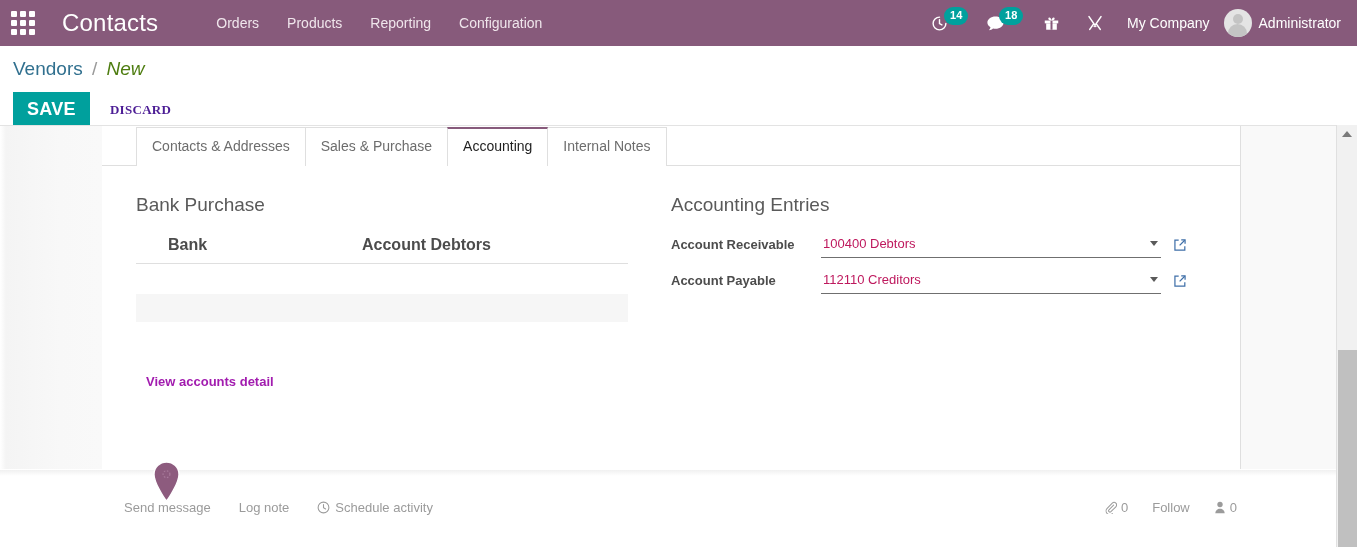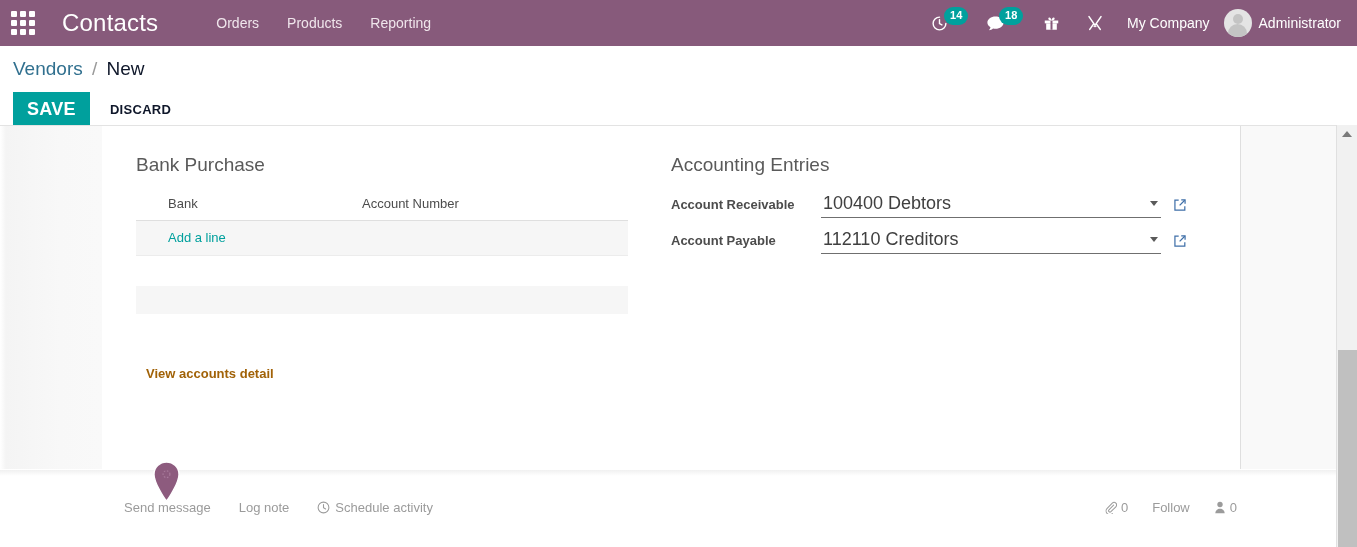--- a/index.html
+++ b/index.html
@@ -131,21 +131,21 @@
     height: 79px;
   }
   .breadcrumb {
     font-size: 19px;
     padding-left: 13px;
     line-height: 26px;
     color: #4c4c4c;
   }
   .bc-link { color: #31708f; cursor: pointer; }
   .bc-sep { color: #999; margin: 0 4px; }
-  .bc-current { color: #0f172a; }
+  .bc-current { color: #4d7c0f; font-style: italic; }
 
   .btn-row {
     padding-left: 13px;
     margin-top: 10px;
     display: flex;
     align-items: center;
   }
   .btn-save {
     background: #00A09D;
     color: #ffffff;
@@ -153,29 +153,29 @@
     font-size: 18px;
     font-weight: bold;
     letter-spacing: .3px;
     padding: 7px 14px 8px 14px;
     cursor: pointer;
     font-family: inherit;
     border-radius: 0;
   }
   .btn-discard {
     background: transparent;
-    color: #0f172a;
+    color: #4c1d95;
     border: none;
     font-size: 13px;
     font-weight: bold;
     letter-spacing: .3px;
     padding: 7px 12px 8px 12px;
     margin-left: 8px;
     cursor: pointer;
-    font-family: Liberation Sans, sans-serif;
+    font-family: Liberation Serif, serif;
   }
 
   
   .content-area {
     position: relative;
     background: #f9f9f9;
     height: 344px;
     border-top: 1px solid #e3e3e3;
     overflow: hidden;
   }
@@ -235,22 +235,22 @@
     color: #5a5a5a;
     font-weight: 400;
     margin: 0 0 16px 0;
     line-height: 22px;
   }
 
   
   .o2m-table { width: 492px; border-collapse: collapse; }
   .o2m-table th {
     text-align: left;
-    font-size: 13px;
-    font-weight: normal;
+    font-size: 16px;
+    font-weight: bold;
     color: #4c4c4c;
     padding: 4px 8px 9px 8px;
     border-bottom: 1px solid #dfdfdf;
   }
   .o2m-table th.col-bank { width: 218px; padding-left: 32px; }
   .o2m-table td {
     padding: 9px 8px 10px 32px;
     font-size: 13px;
     border-bottom: 1px solid #ececec;
   }
@@ -259,21 +259,21 @@
     color: #00A09D;
     cursor: pointer;
     font-size: 13px;
   }
   .row-filler { height: 30px; }
   .row-footer td { background: #f6f6f6; height: 28px; border-bottom: none; padding: 0; }
 
   .link-accounts {
     margin-top: 52px;
     margin-left: 10px;
-    color: #a16207;
+    color: #a21caf;
     font-size: 13px;
     font-weight: bold;
     cursor: pointer;
     display: inline-block;
     text-align: right;
   }
 
   
   .field-row {
     display: flex;
@@ -291,22 +291,22 @@
   .field-ctrl {
     width: 340px;
     position: relative;
     border-bottom: 1px solid #6f6f6f;
     padding: 2px 20px 4px 2px;
   }
   .field-ctrl input {
     border: none;
     outline: none;
     width: 100%;
-    font-size: 18px;
-    color: #404040;
+    font-size: 13px;
+    color: #be185d;
     font-family: inherit;
     background: transparent;
     padding: 0;
     line-height: 19px;
   }
   .caret {
     position: absolute;
     right: 3px; top: 9px;
     width: 0; height: 0;
     border-left: 4px solid transparent;
@@ -431,20 +431,21 @@
         <i></i>
         <i></i>
         <i></i>
     </div>
   </div>
   <div class="brand">Contacts</div>
   <div class="menu-items">
     <div class="menu-item">Orders</div>
     <div class="menu-item">Products</div>
     <div class="menu-item">Reporting</div>
+    <div class="menu-item">Configuration</div>
   </div>
 
   <div class="nav-right">
     <div class="sysitem">
       <svg width="17" height="17" viewBox="0 0 24 24">
         <path d="M12 3a9 9 0 1 0 9 9" fill="none" stroke="#ffffff" stroke-width="2" stroke-linecap="round"></path>
         <path d="M12 6.5V12l3.4 2" fill="none" stroke="#ffffff" stroke-width="2" stroke-linecap="round"></path>
       </svg>
       <span class="badge">14</span>
     </div>
@@ -489,38 +490,39 @@
     <button class="btn-save">SAVE</button>
     <button class="btn-discard">DISCARD</button>
   </div>
 </div>
 
 <div class="content-area">
   <div class="sheet-bg"></div>
 
   <div class="sheet">
 
+    <div class="tab-bar">
+      <div class="tab">Contacts &amp; Addresses</div>
+      <div class="tab">Sales &amp; Purchase</div>
+      <div class="tab active">Accounting</div>
+      <div class="tab">Internal Notes</div>
+    </div>
 
     <div class="sheet-body">
 
       <div class="col-left">
         <h3 class="group-title">Bank Purchase</h3>
         <table class="o2m-table">
           <thead>
             <tr>
               <th class="col-bank">Bank</th>
-              <th>Account Number</th>
+              <th>Account Debtors</th>
             </tr>
           </thead>
           <tbody>
-            <tr class="row-add">
-              <td colspan="2">
-                <span class="add-line">Add a line</span>
-              </td>
-            </tr>
             <tr class="row-filler">
               <td colspan="2" style="border-bottom:none;background:#ffffff"></td>
             </tr>
             <tr class="row-footer">
               <td colspan="2"></td>
             </tr>
           </tbody>
         </table>
         <span class="link-accounts">View accounts detail</span>
       </div>

